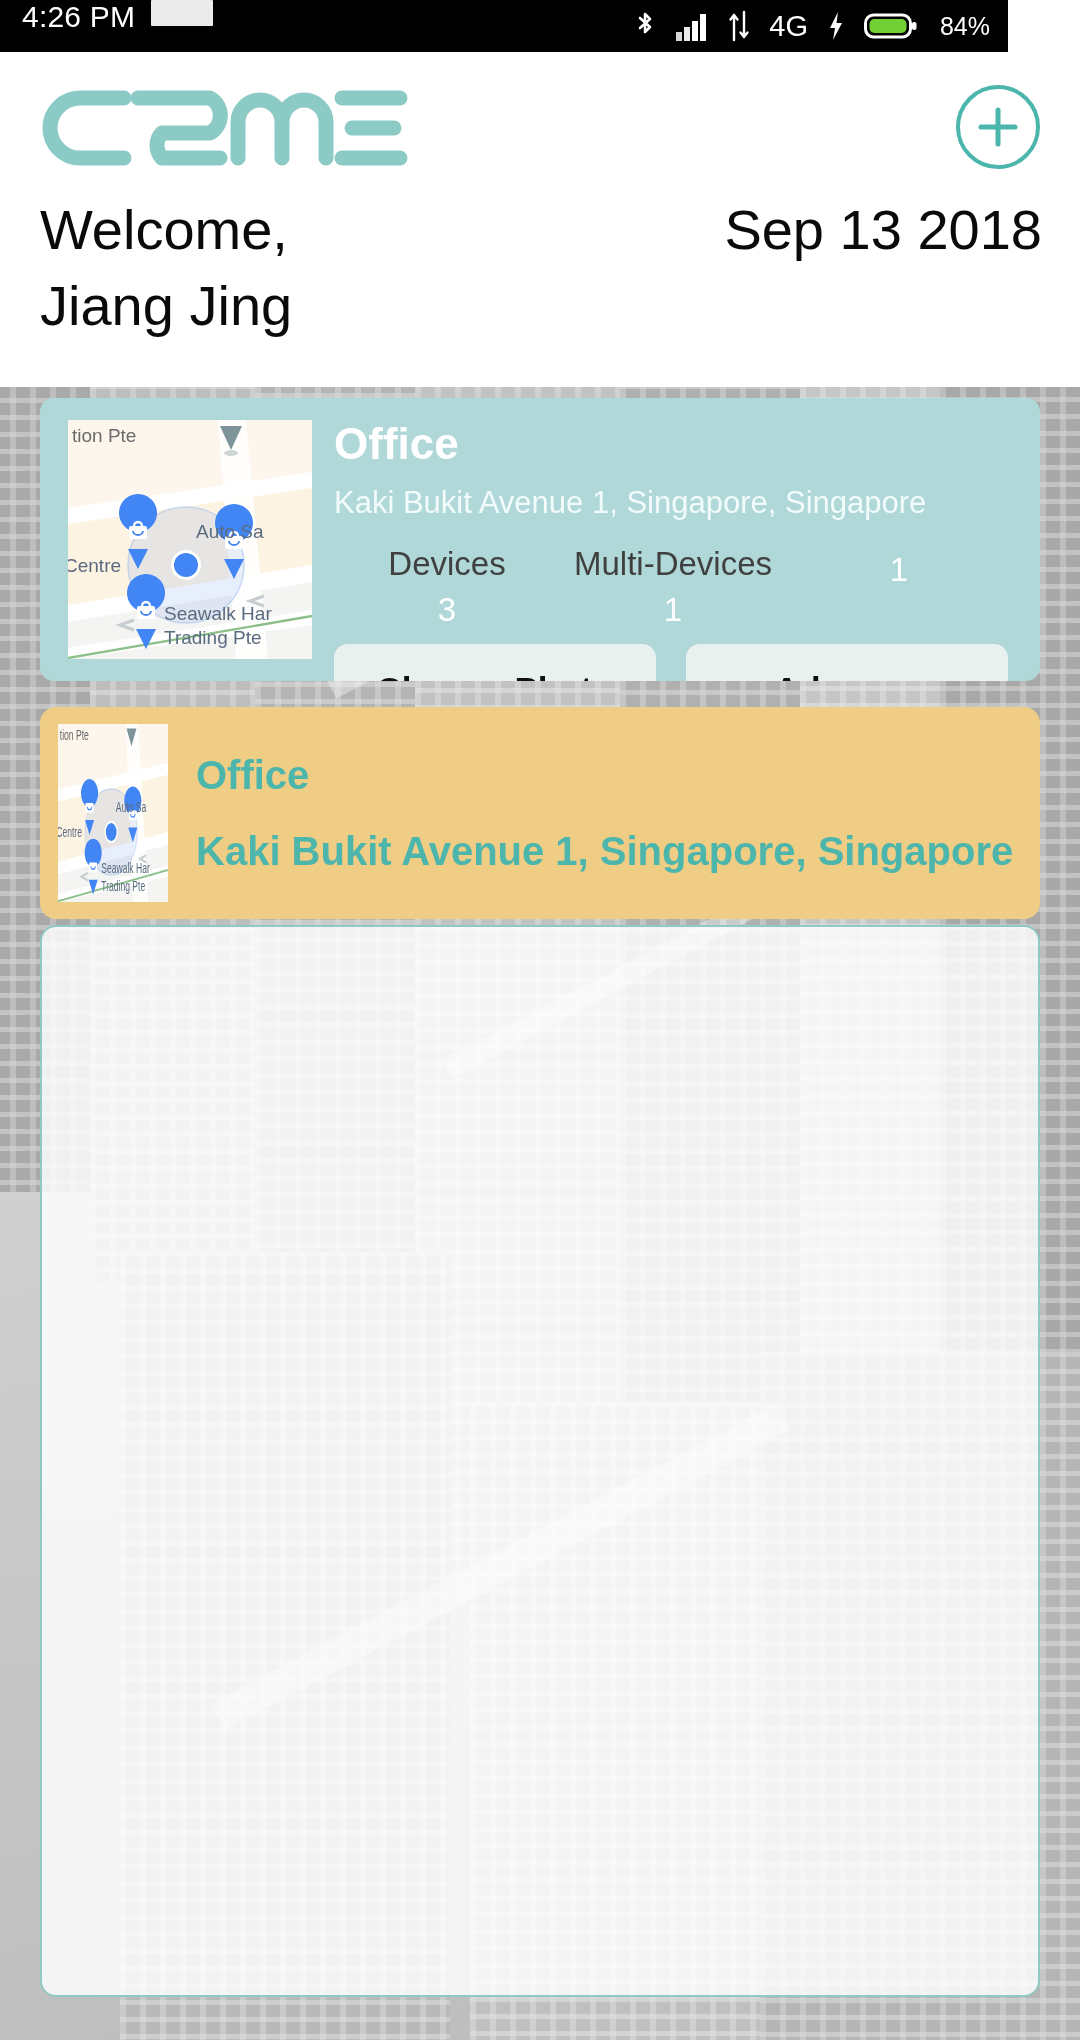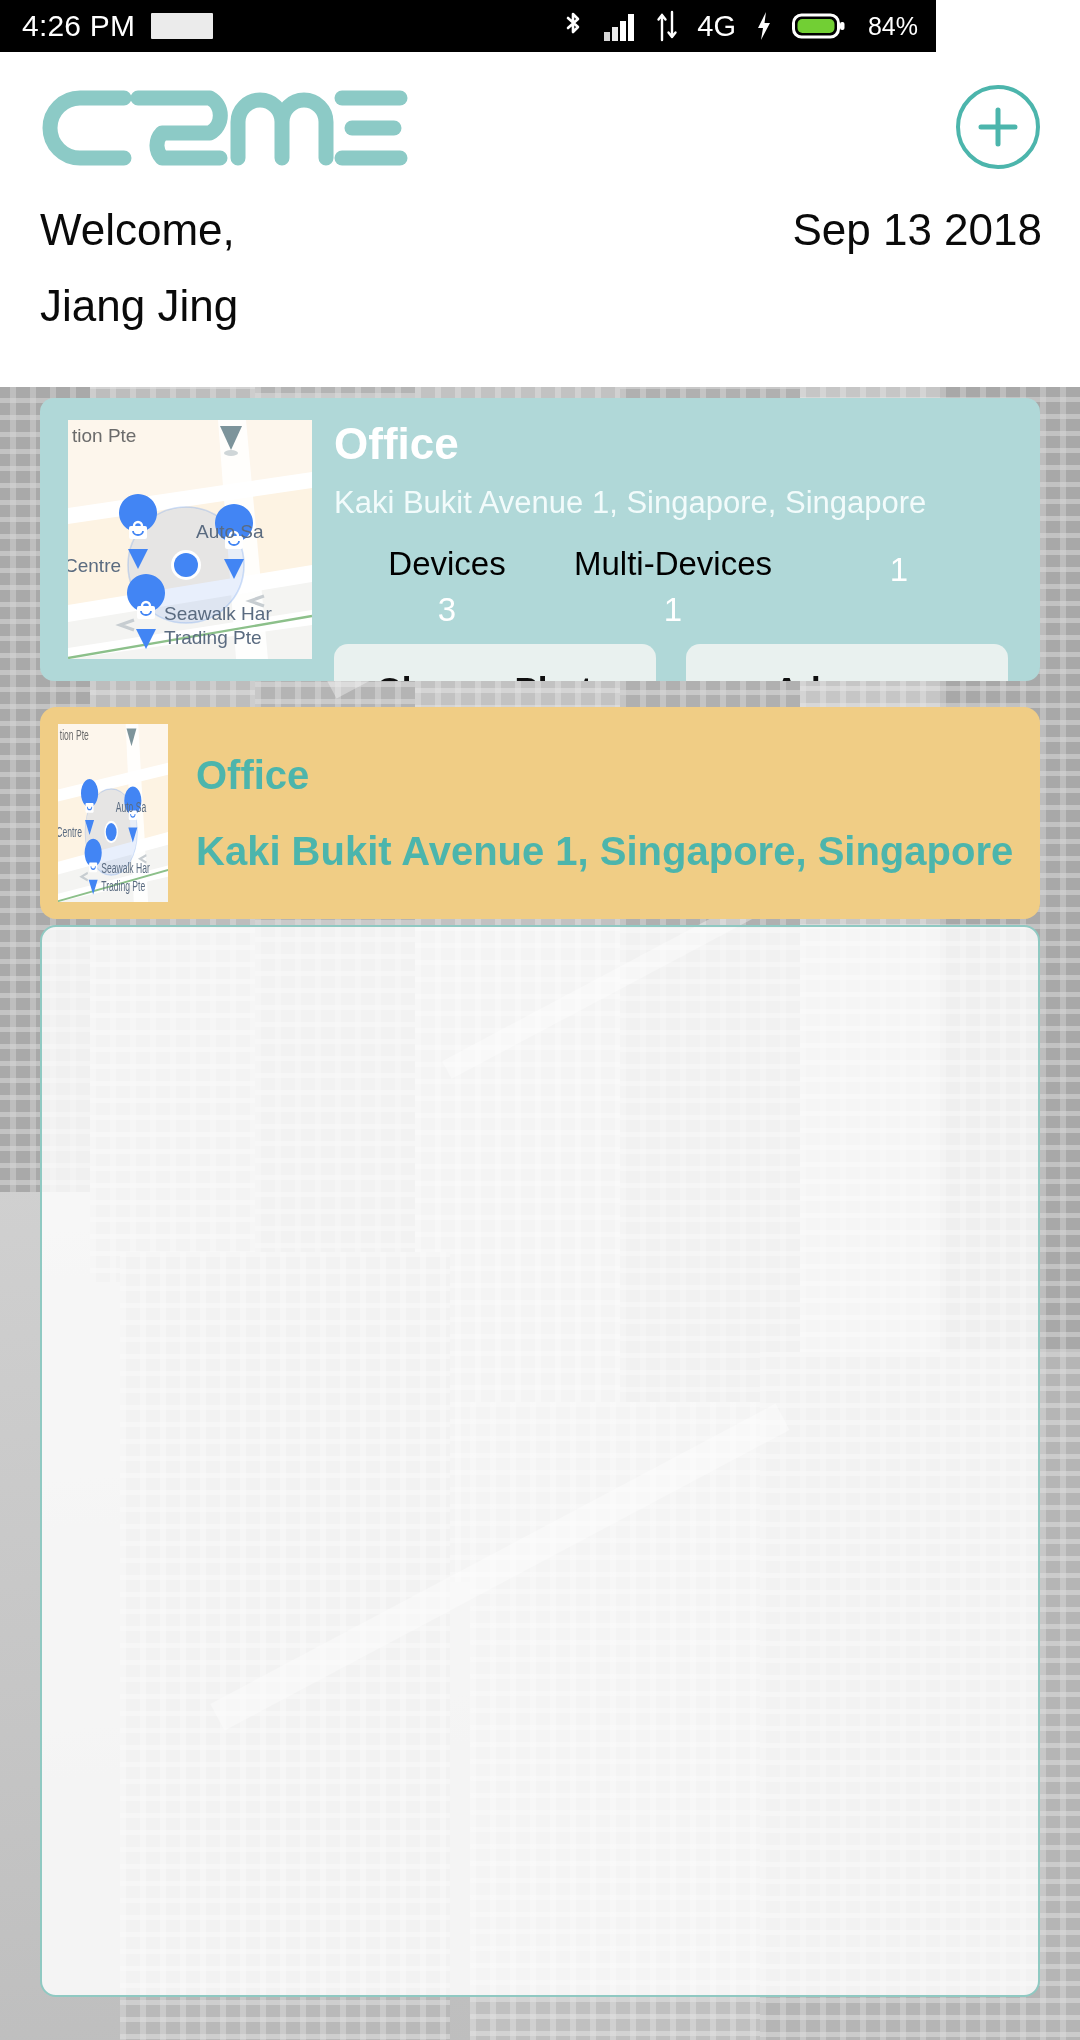--- a/index.html
+++ b/index.html
@@ -6,22 +6,22 @@
   html,body { width:1080px; height:2040px; }
   body {
     font-family:"Liberation Sans", sans-serif;
     background:#ffffff;
     overflow:hidden;
     position:relative;
   }
 
   
   #status-bar{
-    position:absolute; left:0; top:0; width:936px; height:52px;
-    background:#000; display:flex; align-items:center;
+    position:absolute; left:0; top:0; width:1008px; height:52px;
+    background:#000; display:flex; 
     padding:0 18px 0 22px; color:#fff;
   }
   #status-time{ font-size:30px; letter-spacing:.2px; }
   #status-notch{
     width:62px; height:26px; background:#fff; margin-left:16px; opacity:.92;
     border-radius:1px;
   }
   #status-right{ margin-left:auto; display:flex; align-items:center; gap:19px; }
   .sb-ico{ display:block; }
   #status-4g{ font-size:29px; }
@@ -70,40 +70,40 @@
   }
 
   
   #greeting-row{
     position:absolute; left:0; top:200px; width:1080px; z-index:3;
     display:flex; justify-content:space-between; padding:0 38px 0 40px;
     color:#111;
   }
   .greet-col{ display:flex; flex-direction:column; gap:16px; }
   .greet-col.right{ text-align:right; }
-  .greet-line{ font-size:44px; line-height:60px; font-weight:400; color:#0a0a0a; }
+  .greet-line{ font-size:56px; line-height:60px; font-weight:400; color:#0a0a0a; }
 
   
   #location-card{
     position:absolute; left:40px; top:398px; width:1000px; height:283px;
     background:#b0d8d8; border-radius:14px; z-index:3; display:flex; overflow:hidden;
   }
   #location-card-map{
     width:272px; min-width:272px; height:283px; padding:22px 0 22px 28px;
   }
   #card-body{ flex:1; padding:20px 28px 0 22px; display:flex; flex-direction:column; }
   #card-title{
     font-size:44px; font-weight:700; color:#ffffff; line-height:52px; margin-bottom:14px;
   }
   #card-address{
     font-size:31px; color:#f2fbfb; line-height:38px; font-weight:400; margin-bottom:22px;
   }
   #card-stats{ display:flex; margin-bottom:8px; }
   .stat{ flex:1; text-align:center; }
-  .stat-label{ font-size:33px; color:#000000; line-height:40px; }
+  .stat-label{ font-size:33px; color:#404040; line-height:40px; }
   .stat-value{ font-size:33px; color:#ffffff; line-height:52px; }
   #card-actions{ display:flex; gap:30px; padding-right:4px; }
   .card-btn{
     flex:1; height:92px; border-radius:14px; background:#e9f1ef; border:none;
     font-family:"Liberation Sans", sans-serif; font-size:35px; font-weight:700; color:#101010;
     cursor:pointer; display:flex; align-items:center; justify-content:center;
   }
 
   
   #location-row{

